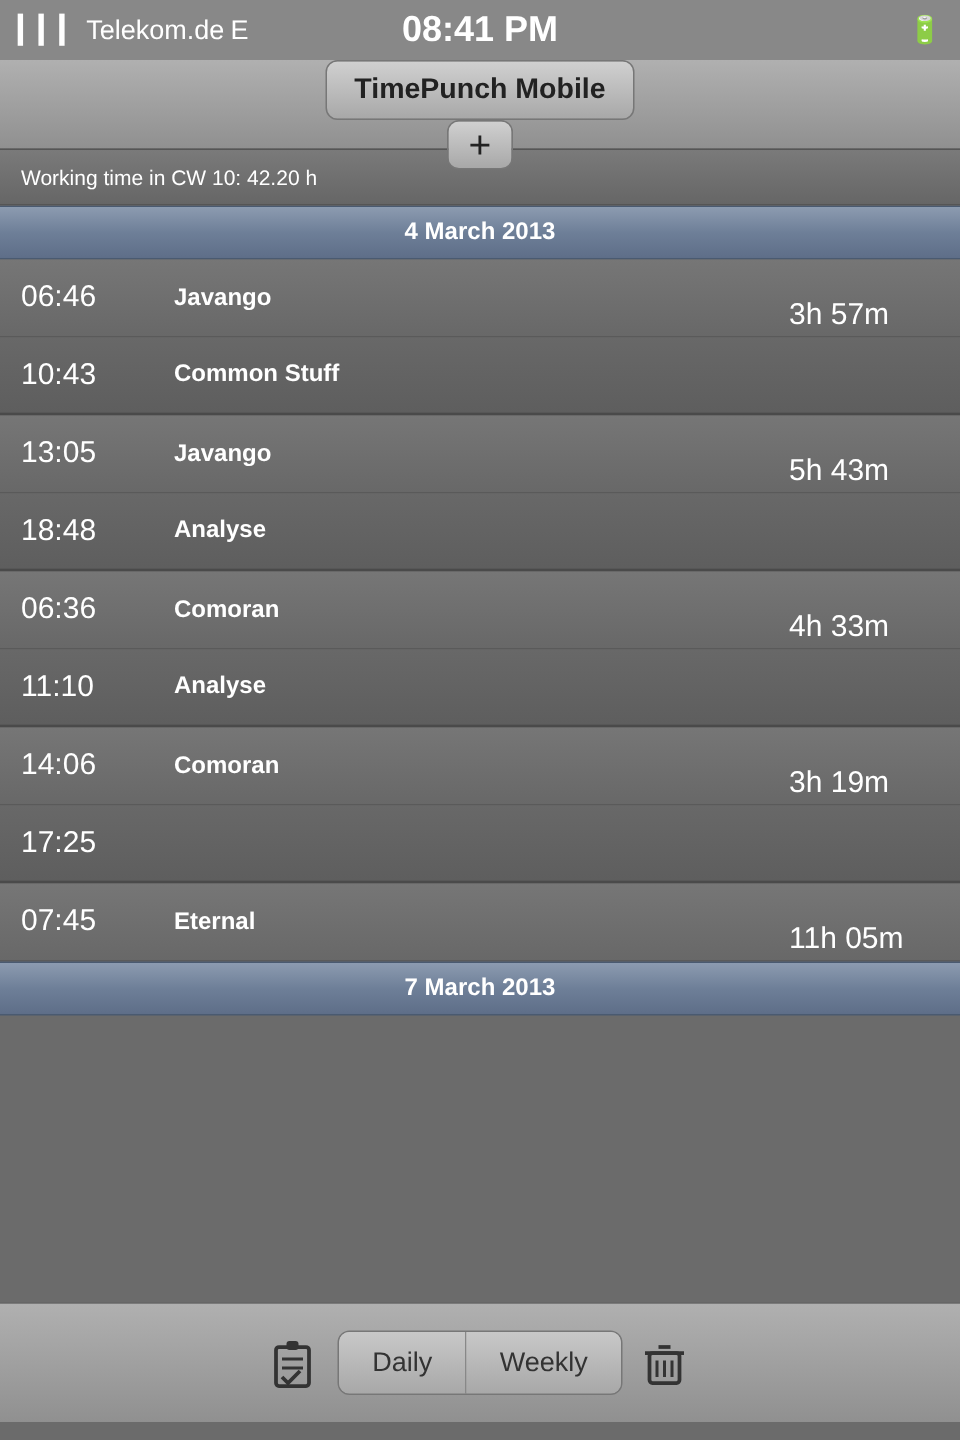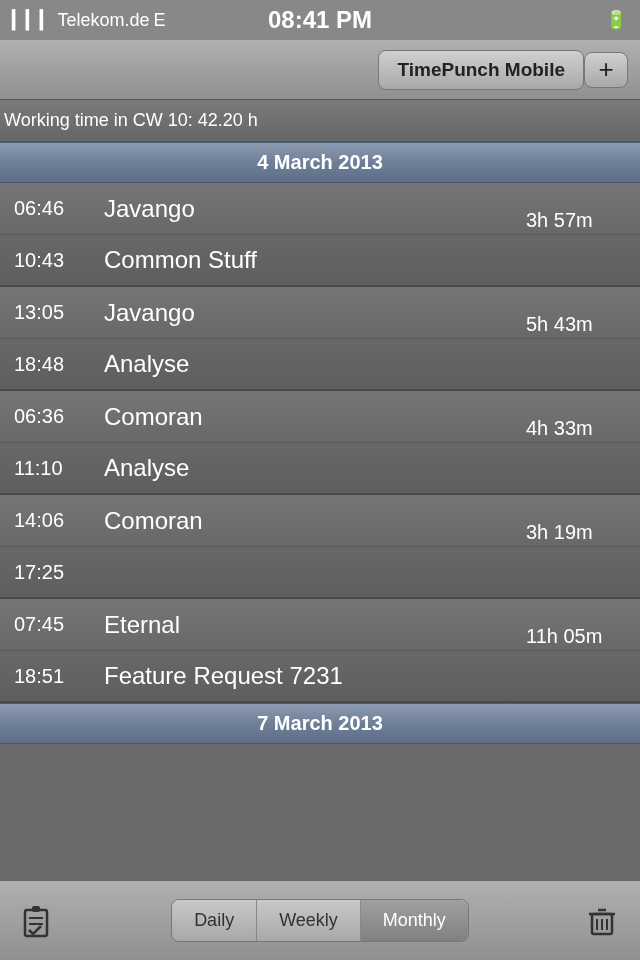--- a/index.html
+++ b/index.html
@@ -28,23 +28,24 @@
     .status-left { display: flex; align-items: center; gap: 4px; }
     .status-center { position: absolute; left: 50%; transform: translateX(-50%); font-size: 24px; font-weight: 600; }
     .status-right { display: flex; align-items: center; gap: 6px; }
 
     
     .nav-bar {
       height: 60px;
       background: linear-gradient(180deg, #b0b0b0 0%, #909090 100%);
       display: flex;
       align-items: center;
-      justify-content: flex-end;
+      justify-content: space-between;
       padding: 0 12px;
       border-bottom: 1px solid #555;
+      flex-direction: column;
     }
     .nav-title-btn {
       background: linear-gradient(180deg, #d0d0d0 0%, #a8a8a8 100%);
       border: 1px solid #777;
       border-radius: 8px;
       padding: 8px 18px;
       color: #222;
       font-size: 19px;
       font-weight: 600;
       cursor: pointer;
@@ -60,91 +61,92 @@
       justify-content: center;
       color: #222;
       font-size: 26px;
       font-weight: 300;
       cursor: pointer;
     }
 
     
     .working-time-header {
       background: linear-gradient(180deg, #7a7a7a 0%, #666 100%);
-      padding: 10px 4px;
-      color: #fff;
-      font-size: 18px;
+      padding: 10px 14px;
+      color: #fff;
+      font-size: 14px;
       font-weight: 400;
       border-bottom: 1px solid #555;
     }
 
     
     .content {
       height: 760px;
       overflow-y: auto;
       background: #6b6b6b;
     }
 
     
     .day-header {
       background: linear-gradient(180deg, #8c9bb0 0%, #6e7f98 50%, #5e6e88 100%);
       padding: 8px 14px;
       color: #fff;
-      font-size: 20px;
+      font-size: 16px;
       font-weight: 700;
       text-align: center;
       border-top: 1px solid #4a5a70;
       border-bottom: 1px solid #4a5a70;
     }
 
     
     .entry-row {
       display: flex;
       align-items: center;
       padding: 0 14px;
       height: 52px;
       border-bottom: 1px solid #5a5a5a;
       background: linear-gradient(180deg, #767676 0%, #686868 100%);
+      gap: 12px;
     }
     .entry-row.end-row {
       background: linear-gradient(180deg, #686868 0%, #5e5e5e 100%);
       border-bottom: 2px solid #4a4a4a;
     }
     .entry-time {
       color: #fff;
       font-size: 20px;
       font-weight: 400;
       width: 90px;
       min-width: 90px;
     }
     .entry-name {
       color: #fff;
-      font-size: 24px;
-      font-weight: 400;
+      font-size: 16px;
+      font-weight: 700;
       flex: 1;
     }
     .entry-duration {
       color: #fff;
       font-size: 20px;
       font-weight: 400;
       min-width: 100px;
       margin-top: 24px;
     }
 
     
     .toolbar {
       height: 80px;
       background: linear-gradient(180deg, #b0b0b0 0%, #909090 100%);
       display: flex;
       align-items: center;
-      justify-content: space-between;
+      justify-content: center;
       padding: 0 10px;
       border-top: 1px solid #666;
       position: absolute;
-      bottom: 0;
+      bottom: 12px;
       left: 0;
       right: 0;
     }
 
     .toolbar-icon-btn {
       width: 56px;
       height: 56px;
       display: flex;
       align-items: center;
       justify-content: center;
@@ -239,44 +241,38 @@
       <span class="entry-duration">3h 19m</span>
     </div>
     <div class="entry-row end-row">
       <span class="entry-time">17:25</span>
       <span class="entry-duration"></span>
     </div>
     <div class="entry-row">
       <span class="entry-time">07:45</span>
       <span class="entry-name">Eternal</span>
       <span class="entry-duration">11h 05m</span>
-    </div>
-    <div class="entry-row end-row">
-      <span class="entry-time">18:51</span>
-      <span class="entry-name">Feature Request 7231</span>
-      <span class="entry-duration"></span>
     </div>
     <div class="day-header">7 March 2013</div>
   </div>
 
 <div class="toolbar">
   <div class="toolbar-icon-btn">
     <svg viewBox="0 0 38 38">
       <rect x="6" y="8" width="22" height="26" rx="2" fill="none" stroke="#333" stroke-width="2.5"></rect>
       <rect x="13" y="4" width="8" height="6" rx="2" fill="#333"></rect>
       <line x1="10" y1="16" x2="24" y2="16" stroke="#333" stroke-width="2"></line>
       <line x1="10" y1="22" x2="24" y2="22" stroke="#333" stroke-width="2"></line>
       <polyline points="10,28 14,32 22,24" fill="none" stroke="#333" stroke-width="2.5"></polyline>
     </svg>
   </div>
 
   <div class="tab-group" id="tab-group">
   <div class="tab-btn">Daily</div>
       <div class="tab-btn">Weekly</div>
-      <div class="tab-btn active">Monthly</div>
     </div>
 
   <div class="toolbar-icon-btn">
     <svg viewBox="0 0 38 38">
       <rect x="9" y="12" width="20" height="20" rx="2" fill="none" stroke="#333" stroke-width="2.5"></rect>
       <line x1="6" y1="12" x2="32" y2="12" stroke="#333" stroke-width="2.5"></line>
       <line x1="15" y1="8" x2="23" y2="8" stroke="#333" stroke-width="2.5"></line>
       <line x1="14" y1="17" x2="14" y2="28" stroke="#333" stroke-width="2"></line>
       <line x1="19" y1="17" x2="19" y2="28" stroke="#333" stroke-width="2"></line>
       <line x1="24" y1="17" x2="24" y2="28" stroke="#333" stroke-width="2"></line>

